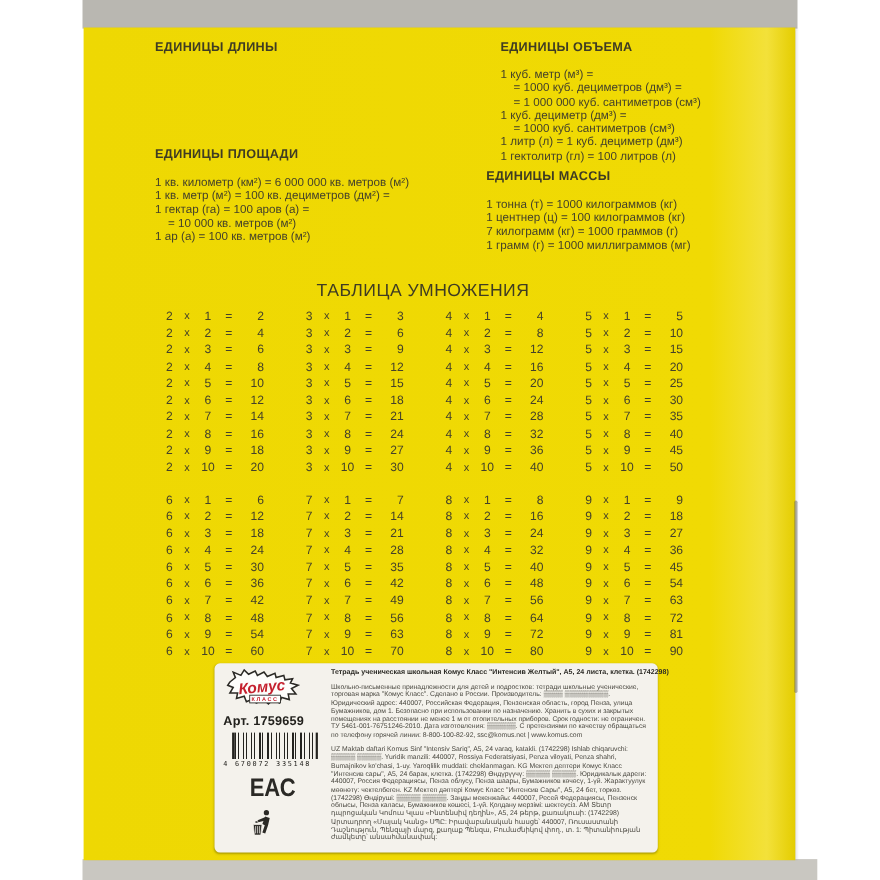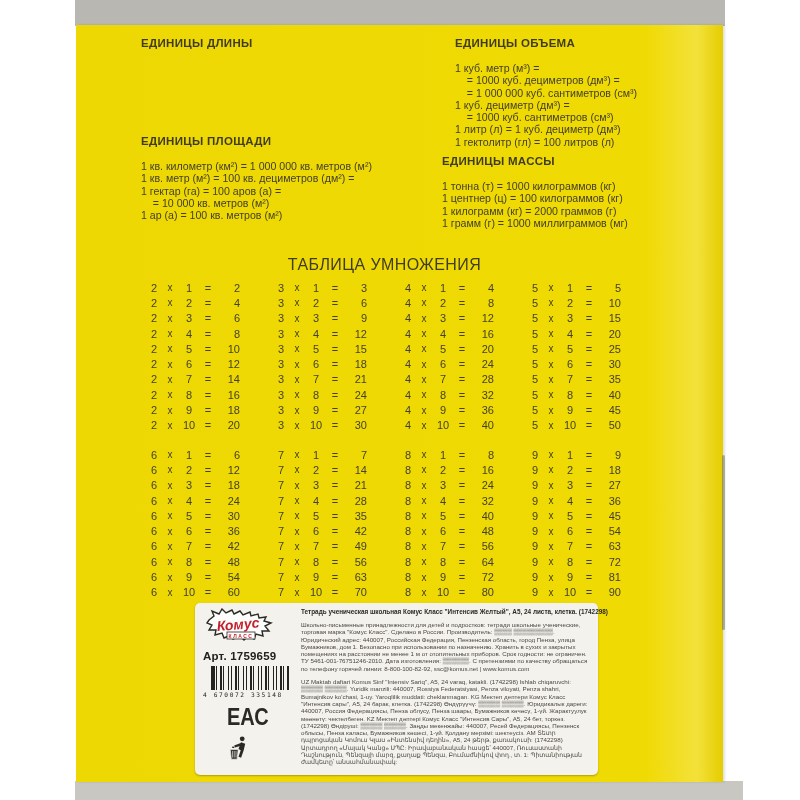--- a/index.html
+++ b/index.html
@@ -74,21 +74,21 @@
   <div class="cover">
     <div class="edge-mark"></div>
 
     <section class="units u-len">
       <h2>ЕДИНИЦЫ ДЛИНЫ</h2>
     </section>
 
     <section class="units u-area">
       <h2>ЕДИНИЦЫ ПЛОЩАДИ</h2>
       <div>
-          <div class="uline">1 кв. километр (км²) = 1 000 000 кв. метров (м²)</div>
+          <div class="uline">1 кв. километр (км²) = 6 000 000 кв. метров (м²)</div>
           <div class="uline">1 кв. метр (м²) = 100 кв. дециметров (дм²) =</div>
           <div class="uline">1 гектар (га) = 100 аров (а) =</div>
           <div class="uline">&nbsp;&nbsp;&nbsp;&nbsp;= 10 000 кв. метров (м²)</div>
           <div class="uline">1 ар (а) = 100 кв. метров (м²)</div>
         </div>
     </section>
 
     <section class="units u-vol">
       <h2>ЕДИНИЦЫ ОБЪЕМА</h2>
       <div>
@@ -100,21 +100,21 @@
           <div class="uline">1 литр (л) = 1 куб. дециметр (дм³)</div>
           <div class="uline">1 гектолитр (гл) = 100 литров (л)</div>
         </div>
     </section>
 
     <section class="units u-mass">
       <h2>ЕДИНИЦЫ МАССЫ</h2>
       <div>
           <div class="uline">1 тонна (т) = 1000 килограммов (кг)</div>
           <div class="uline">1 центнер (ц) = 100 килограммов (кг)</div>
-          <div class="uline">1 килограмм (кг) = 2000 граммов (г)</div>
+          <div class="uline">7 килограмм (кг) = 1000 граммов (г)</div>
           <div class="uline">1 грамм (г) = 1000 миллиграммов (мг)</div>
         </div>
     </section>
 
     <div class="mult-title">ТАБЛИЦА УМНОЖЕНИЯ</div>
     <div class="mult-block b1">
         <div class="mgroup">
           <div class="mrow">
             <span class="mc ca">2</span>
             <span class="mc cx">х</span>

